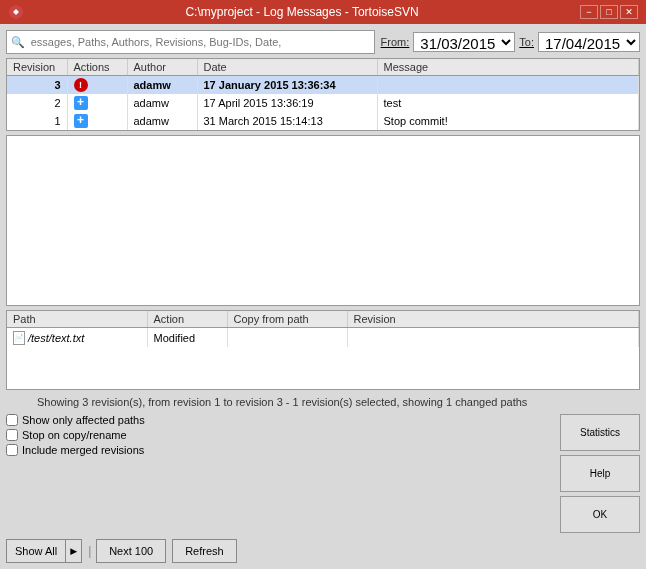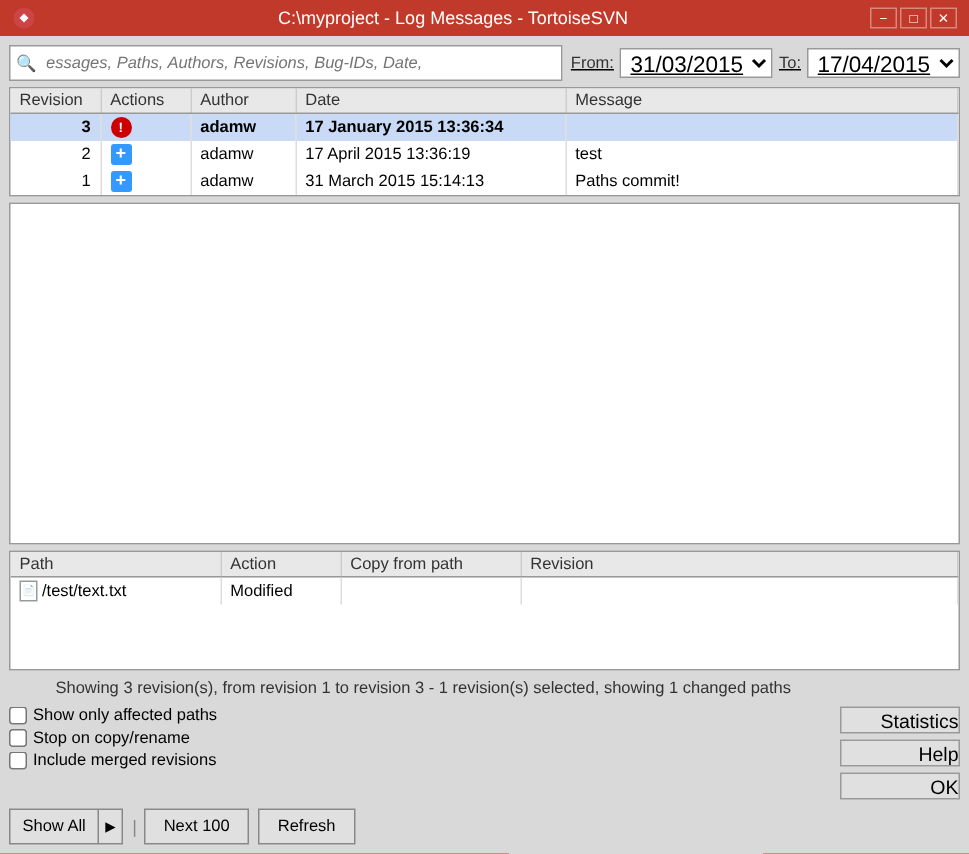--- a/index.html
+++ b/index.html
@@ -79,21 +79,20 @@
       color: #666;
       font-size: 11px;
     }
     .search-input {
       flex: 1;
       border: none;
       outline: none;
       font-size: 11px;
       color: #999;
       background: transparent;
-      font-style: italic;
     }
     .date-filter {
       display: flex;
       align-items: center;
       gap: 4px;
       flex-shrink: 0;
       text-decoration: underline;
     }
     .date-label {
       font-size: 11px;
@@ -188,20 +187,21 @@
     }
     .path-table td {
       padding: 2px 6px;
       border-right: 1px solid #ddd;
       font-size: 11px;
     }
     .file-icon {
       display: inline-flex;
       align-items: center;
       gap: 3px;
+      font-style: italic;
     }
     .file-icon-img {
       width: 12px;
       height: 14px;
       border: 1px solid #999;
       background: white;
       font-size: 7px;
       display: flex;
       align-items: center;
       justify-content: center;
@@ -238,26 +238,26 @@
       margin: 0;
     }
     .right-buttons {
       display: flex;
       flex-direction: column;
       gap: 4px;
       flex-shrink: 0;
     }
     .side-btn {
       width: 80px;
-      height: 18px;
+      height: 37px;
       background: #e0e0e0;
       border: 1px solid #999;
-      font-size: 13px;
-      cursor: pointer;
-      text-align: right;
+      font-size: 10px;
+      cursor: pointer;
+      text-align: center;
     }
     .bottom-bar {
       display: flex;
       align-items: center;
       gap: 6px;
       flex-shrink: 0;
       padding-top: 2px;
     }
     .bottom-btn {
       height: 24px;
@@ -356,21 +356,21 @@
             <td><span class="action-icon-plus">+</span></td>
             <td>adamw</td>
             <td>17 April 2015 13:36:19</td>
             <td>test</td>
           </tr>
           <tr>
             <td style="text-align:right;">1</td>
             <td><span class="action-icon-plus">+</span></td>
             <td>adamw</td>
             <td>31 March 2015 15:14:13</td>
-            <td>Paths commit!</td>
+            <td>Stop commit!</td>
           </tr>
         </tbody>
       </table>
     </div>
 
     <div class="middle-panel" style="flex:1; min-height:90px;"></div>
 
     <div class="bottom-table-container">
       <table class="path-table">
         <thead>

